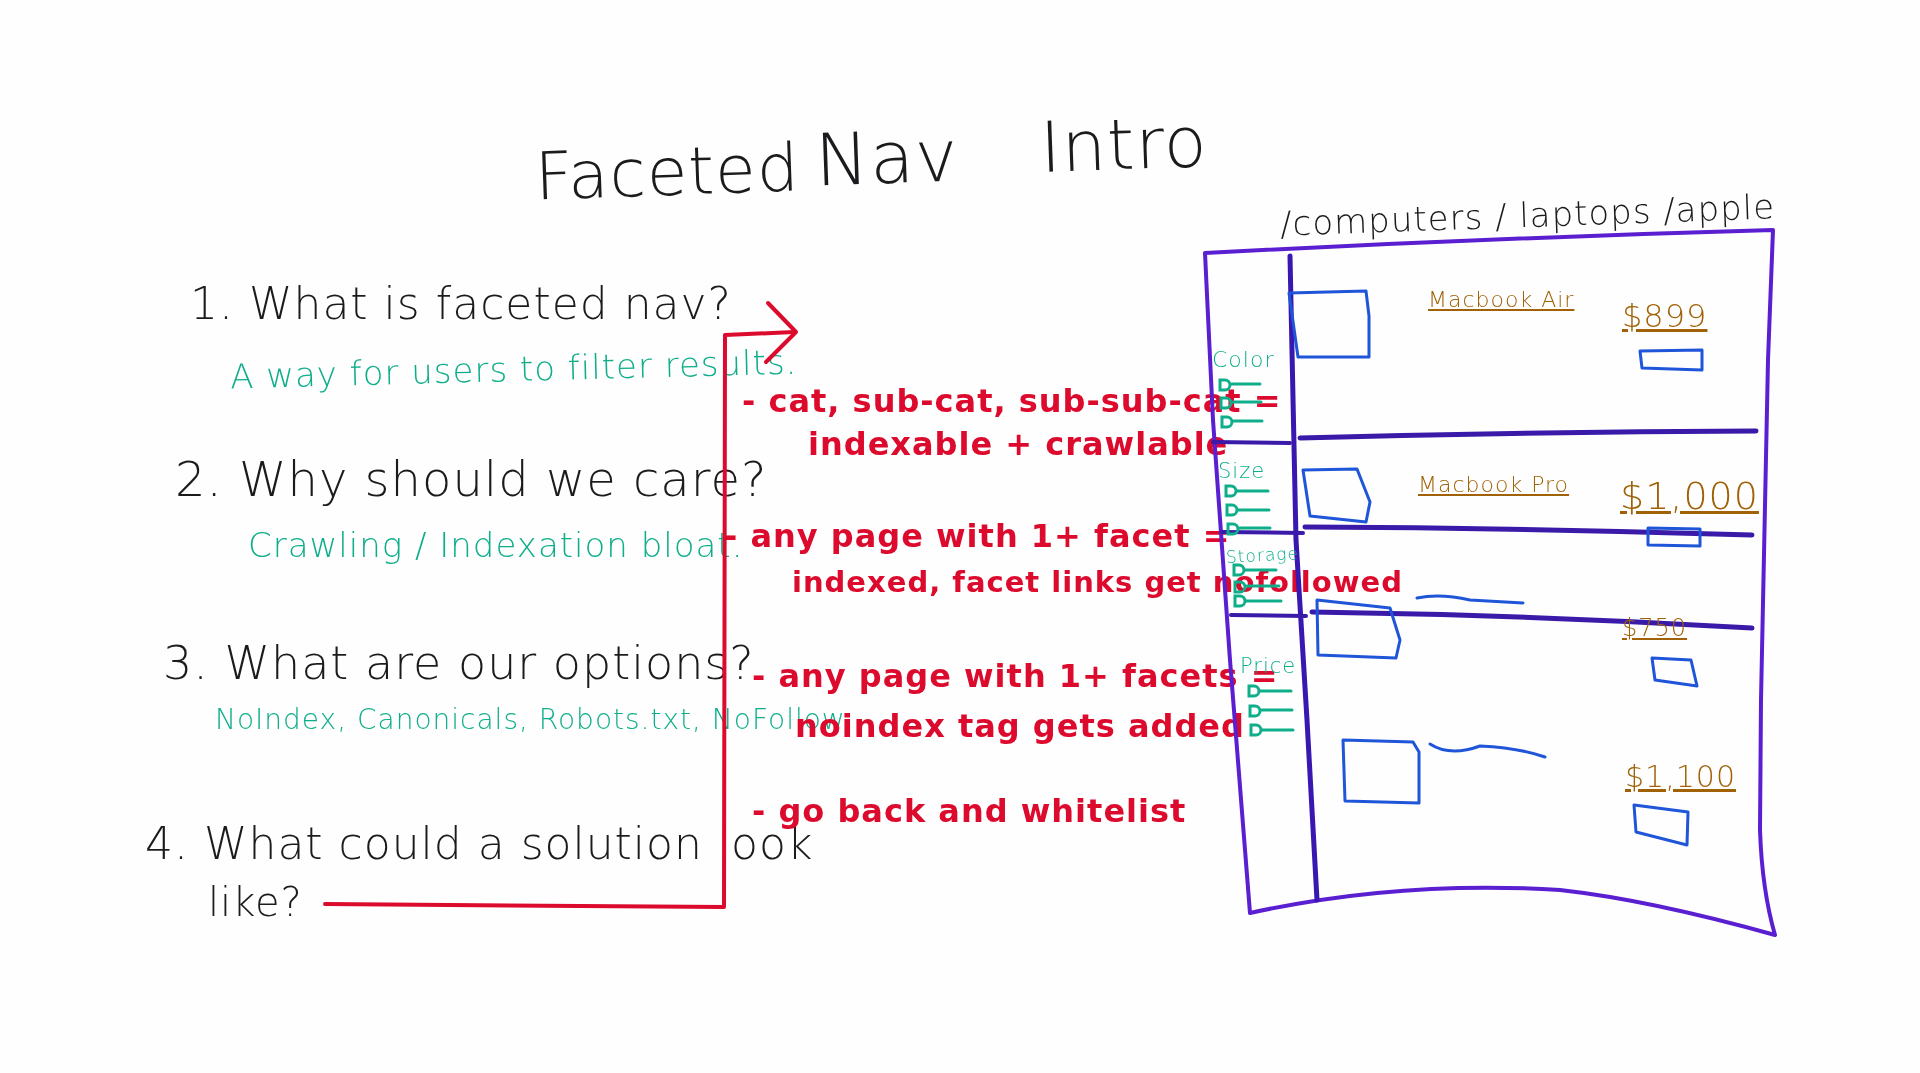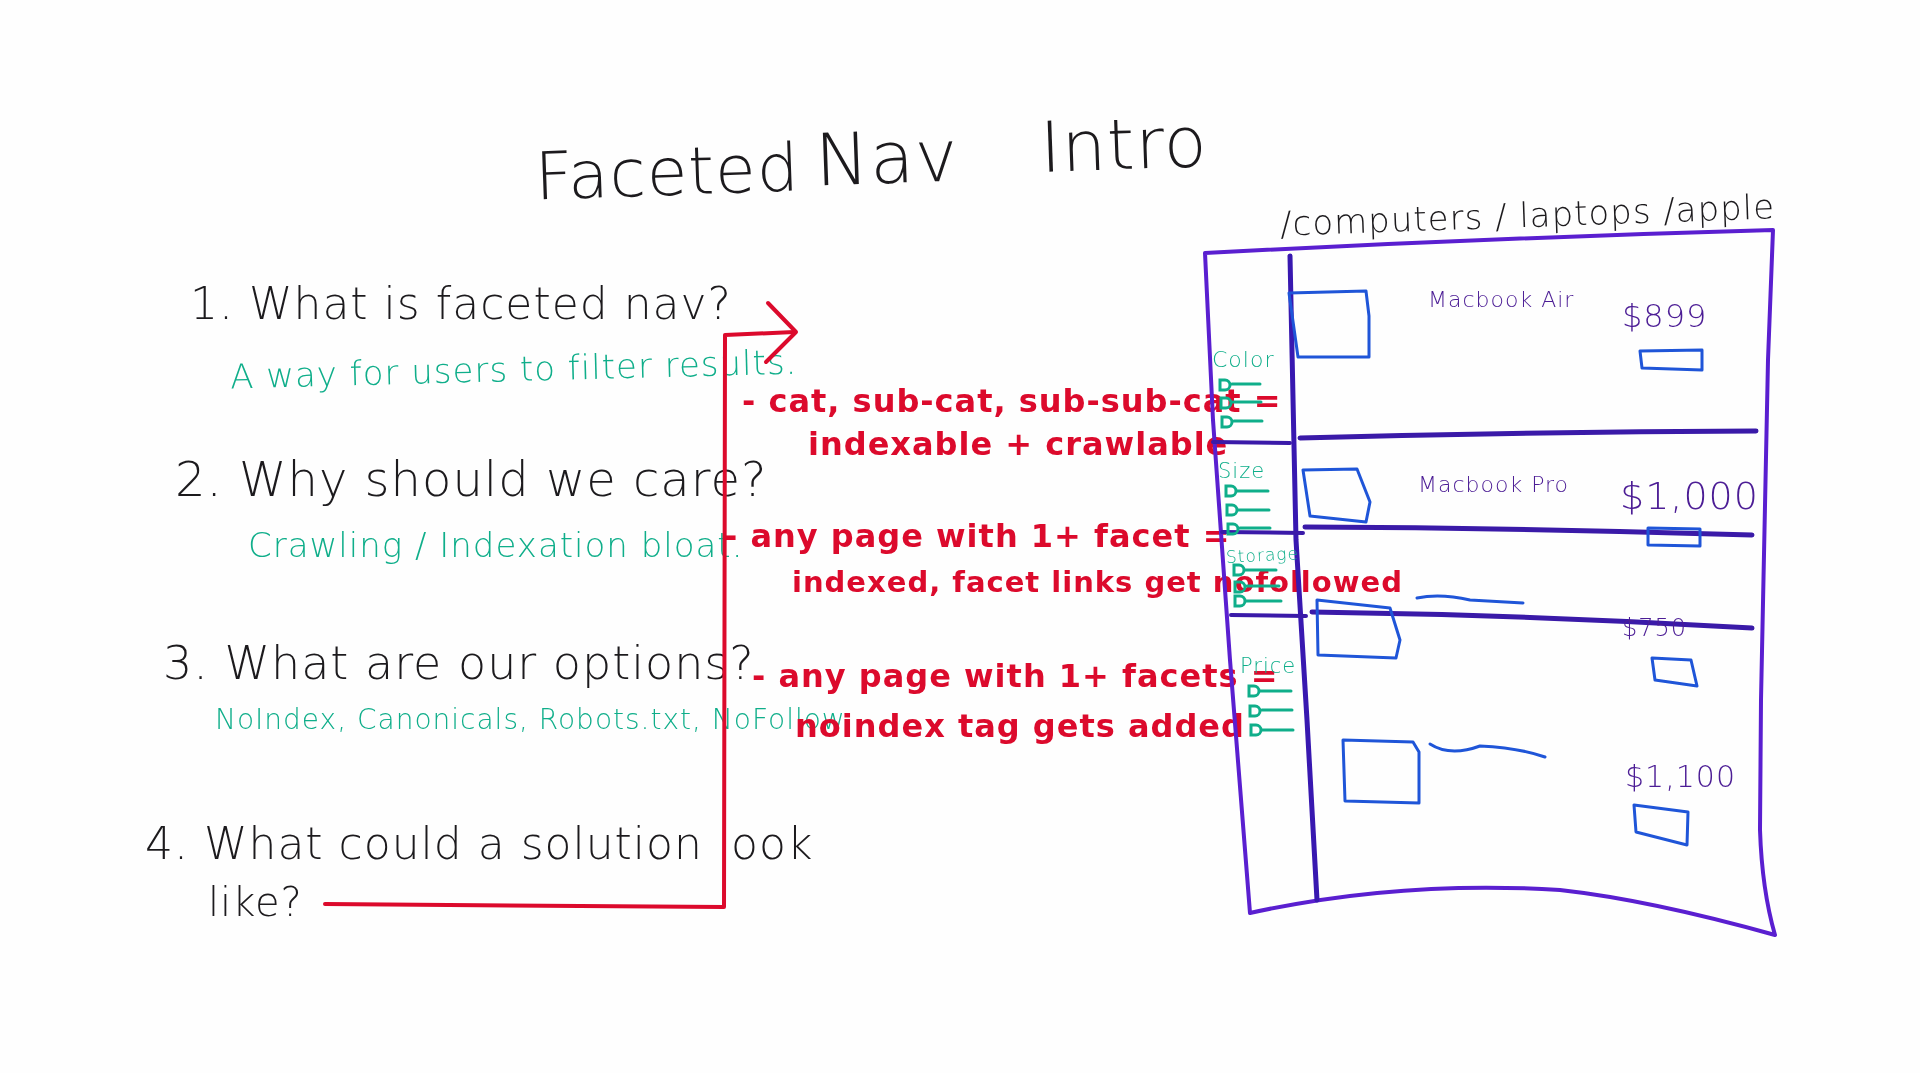--- a/index.html
+++ b/index.html
@@ -5,21 +5,21 @@
     html, body { margin:0; padding:0; }
     body {
       width:1920px; height:1073px; background:#ffffff; position:relative; overflow:hidden;
       font-family: "DejaVu Sans", sans-serif;
     }
     .board { position:absolute; inset:0; background:#fefefe; }
     .ink { position:absolute; white-space:nowrap; line-height:1; }
     .black { color:#1c1a1d; }
     .teal  { color:#0fae8a; }
     .red   { color:#dc0a2c; }
-    .blue  { color:#4c1d95; }
+    .blue  { color:#a16207;text-decoration:underline; }
     .hand  { font-family: "DejaVu Sans", sans-serif; font-weight:300; letter-spacing:1px; }
     .title { font-size:66px; transform:rotate(-2deg); font-weight:300; }
     .q     { font-size:44px; }
     .a     { font-size:34px; }
     .r     { font-size:32px; font-weight:600; }
     .url   { font-size:34px; transform:rotate(-2deg); }
     .facet { font-size:21px; }
     .prod  { font-size:22px; }
     .price { font-size:32px; }
     svg.overlay { position:absolute; left:0; top:0; }
@@ -59,20 +59,21 @@
 
   <div class="ink red r hand" style="left:742px; top:385px;">- cat, sub-cat, sub-sub-cat =</div>
   <div class="ink red r hand" style="left:808px; top:428px;">indexable + crawlable</div>
 
   <div class="ink red r hand" style="left:724px; top:520px;">- any page with 1+ facet =</div>
   <div class="ink red r hand" style="left:792px; top:568px; font-size:29px;">indexed, facet links get nofollowed</div>
 
   <div class="ink red r hand" style="left:752px; top:660px;">- any page with 1+ facets =</div>
   <div class="ink red r hand" style="left:795px; top:710px;">noindex tag gets added</div>
 
+  <div class="ink red r hand" style="left:752px; top:795px;">- go back and whitelist</div>
 
   <div class="ink black url hand" style="left:1280px; top:198px;">/computers / laptops /apple</div>
 
   <svg class="overlay" width="1920" height="1073" viewBox="0 0 1920 1073">
 
     <g fill="none" stroke="#dc0a2c" stroke-width="4" stroke-linecap="round" stroke-linejoin="round">
       <path d="M 325 904 L 724 907 L 725 335 L 794 332"></path>
       <path d="M 768 303 L 796 332 L 766 362"></path>
     </g>
 

